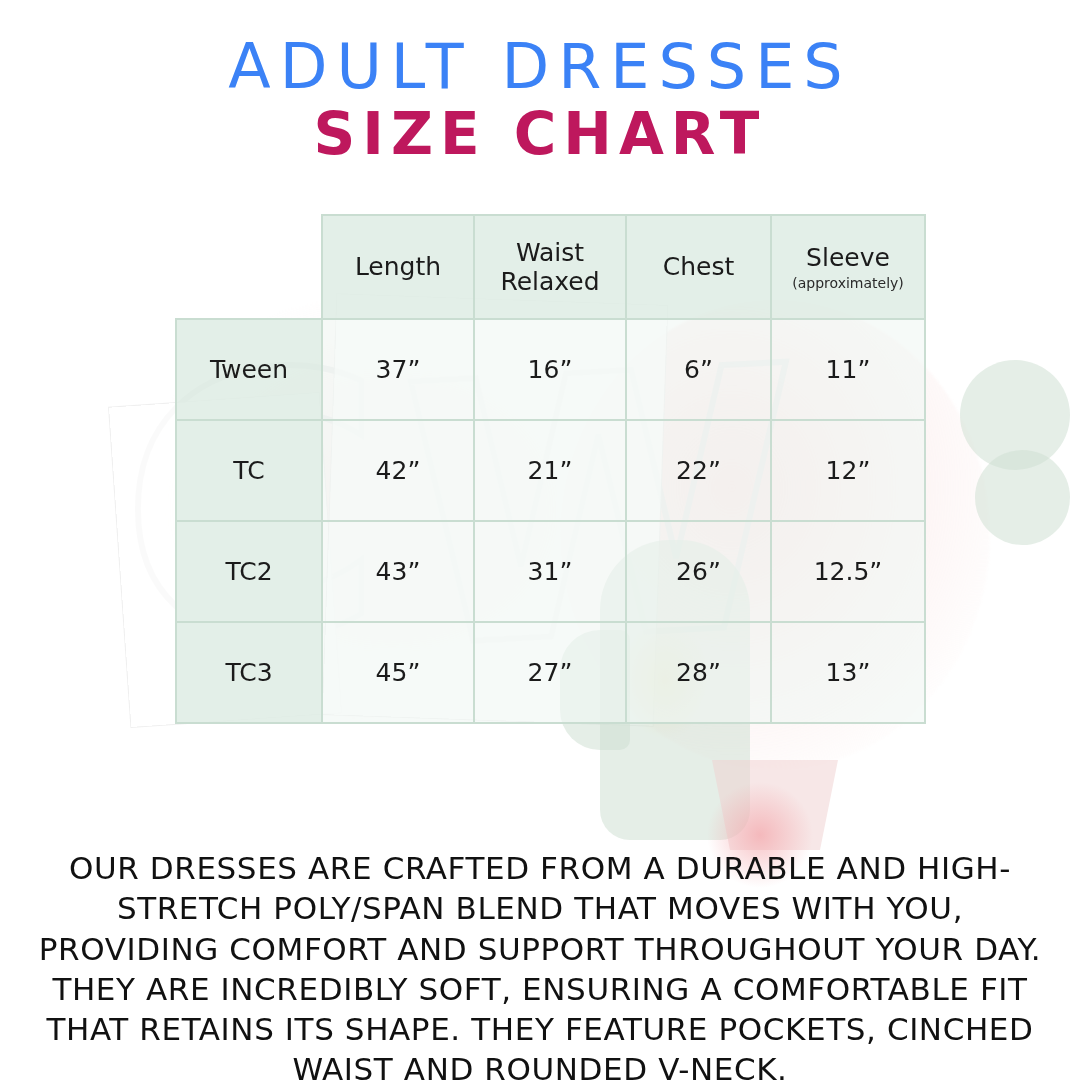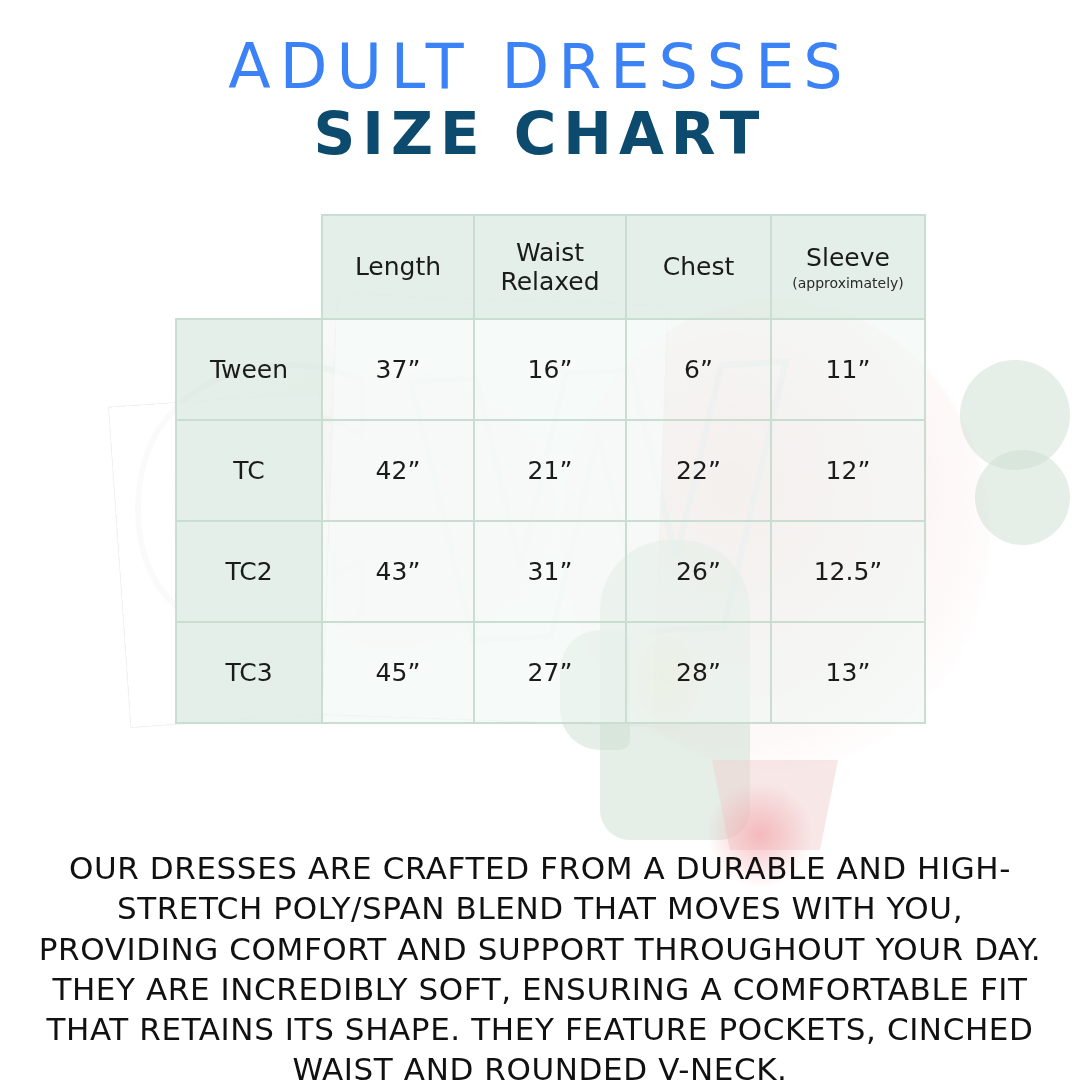--- a/index.html
+++ b/index.html
@@ -108,21 +108,21 @@
     font-weight: 400;
     letter-spacing: 9px;
     color: #3b82f6;
     line-height: 1.05;
   }
   .title-line-2 {
     font-family: "DejaVu Sans", sans-serif;
     font-size: 58px;
     font-weight: 700;
     letter-spacing: 7px;
-    color: #0c4a6e;
+    color: #be185d;
     line-height: 1.1;
     margin-top: 4px;
   }
 
   .table-wrap {
     position: absolute;
     left: 175px;
     top: 214px;
     width: 730px;
   }

